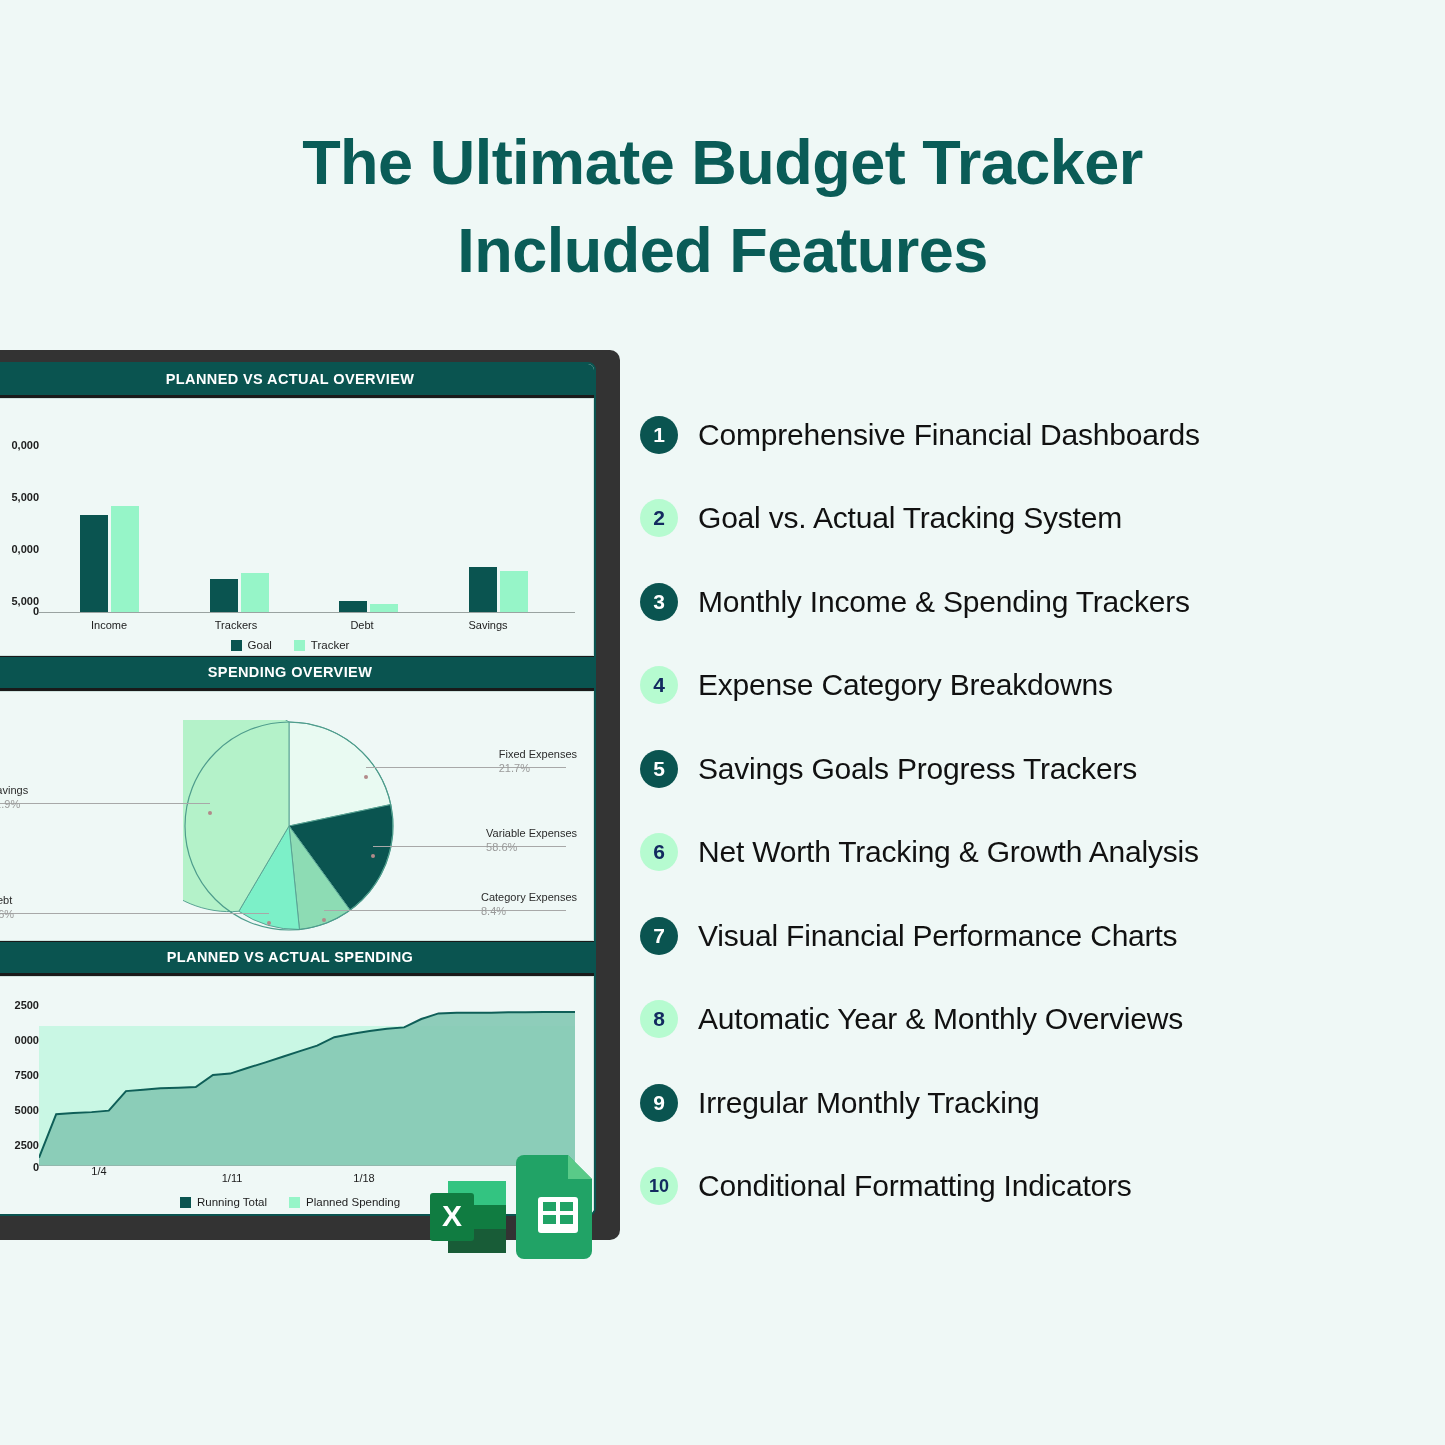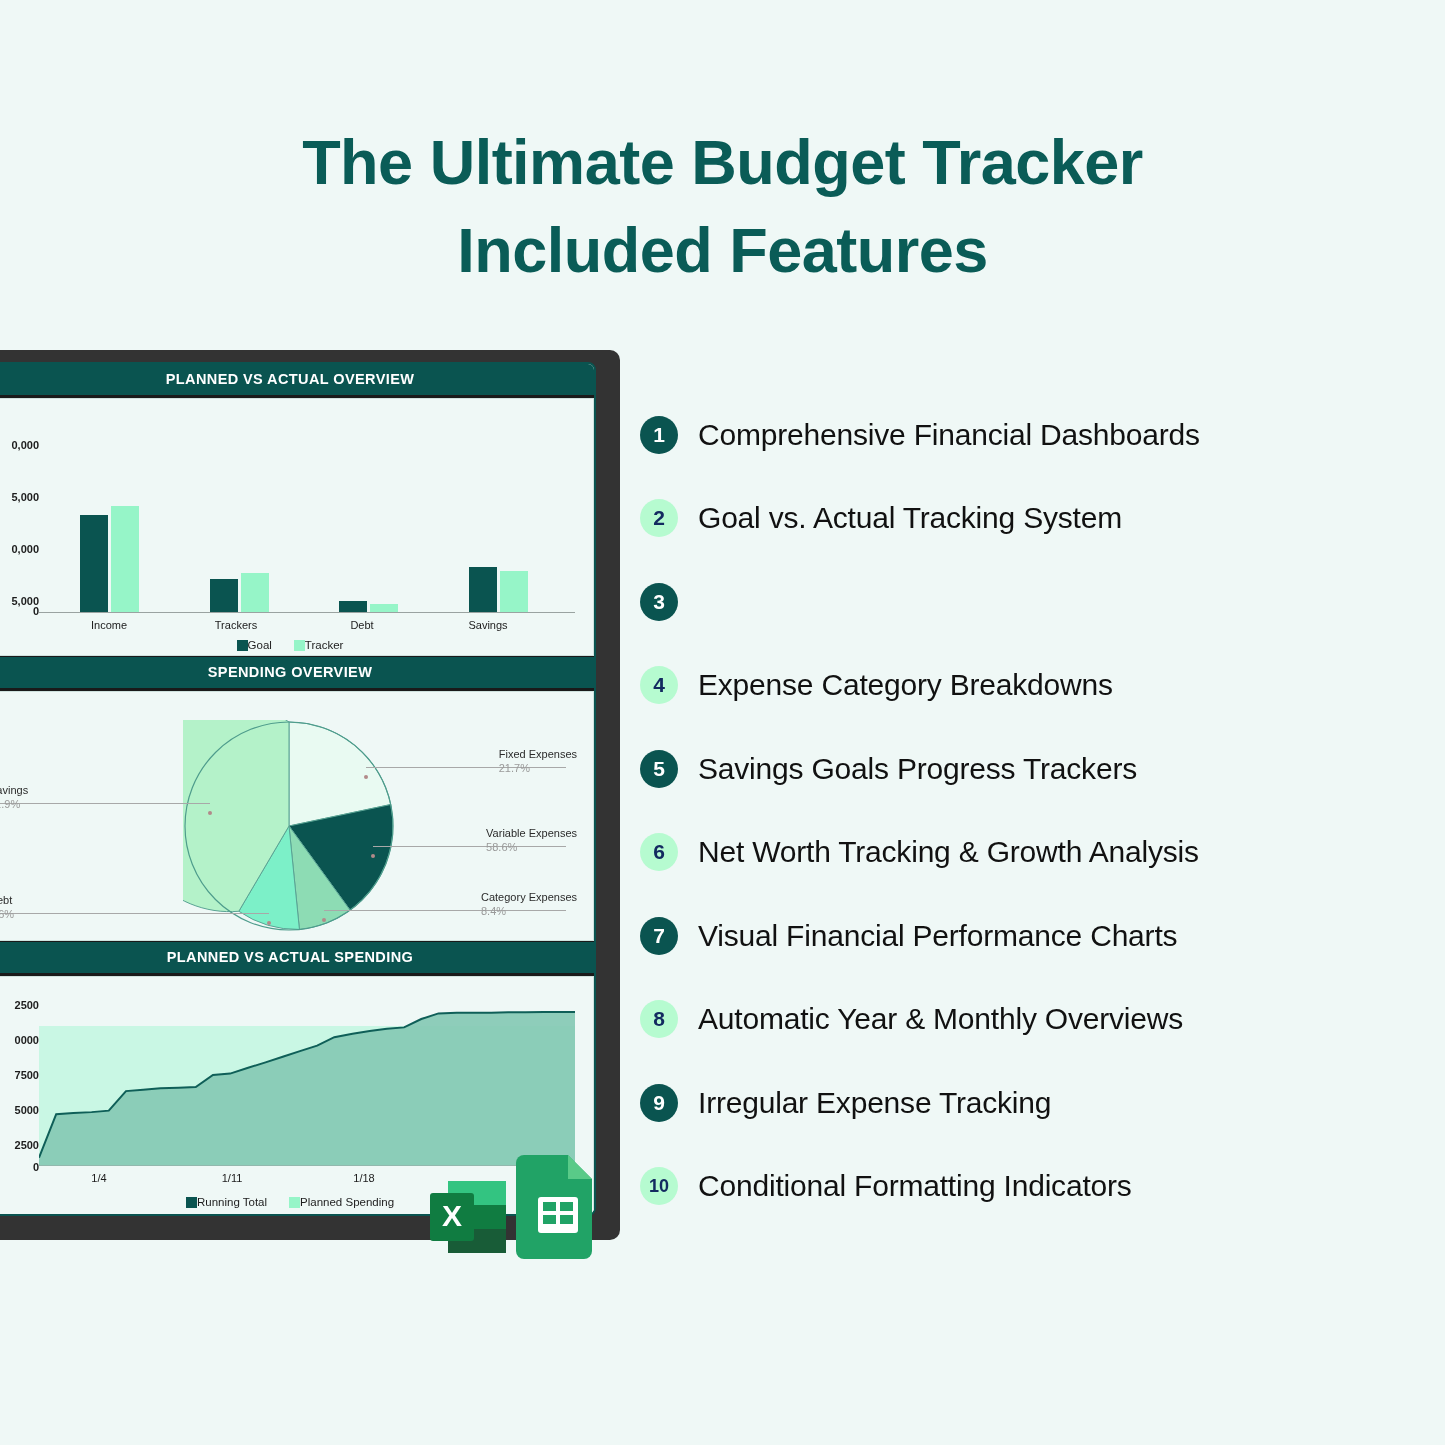--- a/index.html
+++ b/index.html
@@ -80,21 +80,21 @@
   .legend {
     position: absolute;
     left: 0;
     width: 100%;
     display: flex;
     justify-content: center;
     gap: 22px;
     font-size: 11.5px;
     color: #1d1d1d;
   }
-  .legend-item { display: flex; align-items: center; }
+  .legend-item { display: flex; align-items: center; gap: 6px; }
   .swatch { width: 11px; height: 11px; display: inline-block; }
 
   
   .bars {
     position: absolute;
     left: 58px;
     right: 30px;
     top: 18px;
     bottom: 42px;
     display: flex;
@@ -325,21 +325,21 @@
 
             <rect x="0" y="35.6" width="530" height="142.4" fill="#c9f7e4"></rect>
 
             <path d="M0,169.5 L17,125.3 L34,124.1 L52,123.2 L69,121.7 L86,101.8 L103,100.4 L120,99.0 L138,98.3 L155,97.6 L172,85.4 L189,84.0 L206,78.3 L224,72.6 L241,66.9 L258,61.2 L275,55.5 L292,47.0 L310,43.4 L327,40.6 L344,38.4 L361,37.0 L378,28.5 L395,22.8 L413,22.1 L430,22.1 L447,22.1 L464,21.7 L481,21.7 L499,21.4 L530,21.4 L530,178 L0,178 Z" fill="#85c9b4" fill-opacity="0.92"></path>
 
             <path d="M0,169.5 L17,125.3 L34,124.1 L52,123.2 L69,121.7 L86,101.8 L103,100.4 L120,99.0 L138,98.3 L155,97.6 L172,85.4 L189,84.0 L206,78.3 L224,72.6 L241,66.9 L258,61.2 L275,55.5 L292,47.0 L310,43.4 L327,40.6 L344,38.4 L361,37.0 L378,28.5 L395,22.8 L413,22.1 L430,22.1 L447,22.1 L464,21.7 L481,21.7 L499,21.4 L530,21.4" fill="none" stroke="#0f5f58" stroke-width="2"></path>
             <line x1="0" y1="178" x2="530" y2="178" stroke="#9aa3a1" stroke-width="1"></line>
           </svg>
         </div>
 
-        <div class="xtick" style="left:112px; bottom:32px;">1/4</div>
+        <div class="xtick" style="left:112px; bottom:39px;">1/4</div>
         <div class="xtick" style="left:245px; bottom:32px;">1/11</div>
         <div class="xtick" style="left:377px; bottom:32px;">1/18</div>
 
         <div class="legend" style="bottom:8px;">
           <span class="legend-item">
             <span class="swatch" style="background:#0a5450;"></span>
             <span>Running Total</span>
           </span>
           <span class="legend-item">
             <span class="swatch" style="background:#96f5c8;"></span>
@@ -383,20 +383,21 @@
     <span class="feature-text">Comprehensive Financial Dashboards</span>
   </div>
 
   <div class="feature-row">
     <span class="badge light">2</span>
     <span class="feature-text">Goal vs. Actual Tracking System</span>
   </div>
 
   <div class="feature-row">
     <span class="badge dark">3</span>
+    <span class="feature-text">Monthly Income &amp; Spending Trackers</span>
   </div>
 
   <div class="feature-row">
     <span class="badge light">4</span>
     <span class="feature-text">Expense Category Breakdowns</span>
   </div>
 
   <div class="feature-row">
     <span class="badge dark">5</span>
     <span class="feature-text">Savings Goals Progress Trackers</span>
@@ -412,21 +413,21 @@
     <span class="feature-text">Visual Financial Performance Charts</span>
   </div>
 
   <div class="feature-row">
     <span class="badge light">8</span>
     <span class="feature-text">Automatic Year &amp; Monthly Overviews</span>
   </div>
 
   <div class="feature-row">
     <span class="badge dark">9</span>
-    <span class="feature-text">Irregular Expense Tracking</span>
+    <span class="feature-text">Irregular Monthly Tracking</span>
   </div>
 
   <div class="feature-row">
     <span class="badge light wide">10</span>
     <span class="feature-text">Conditional Formatting Indicators</span>
   </div>
 
 </div>
 
 </body></html>

